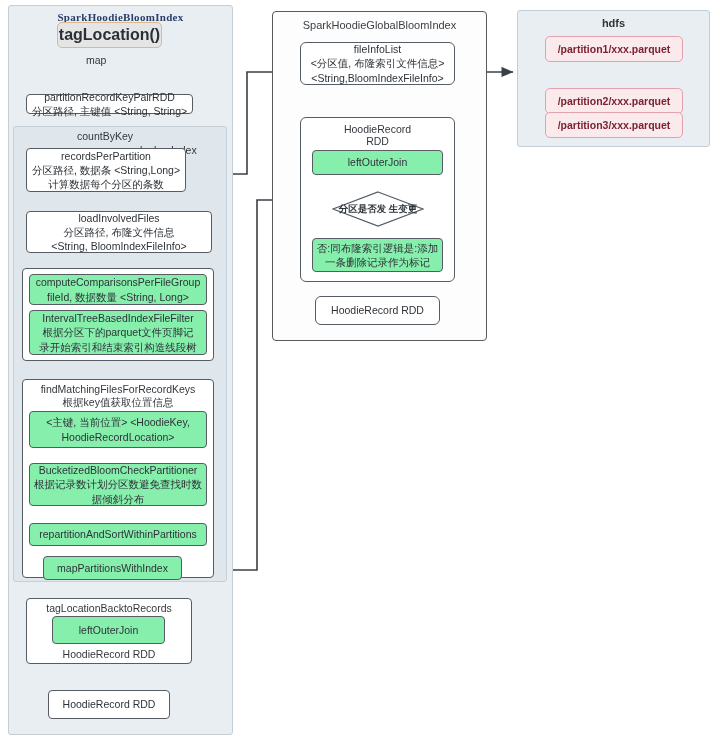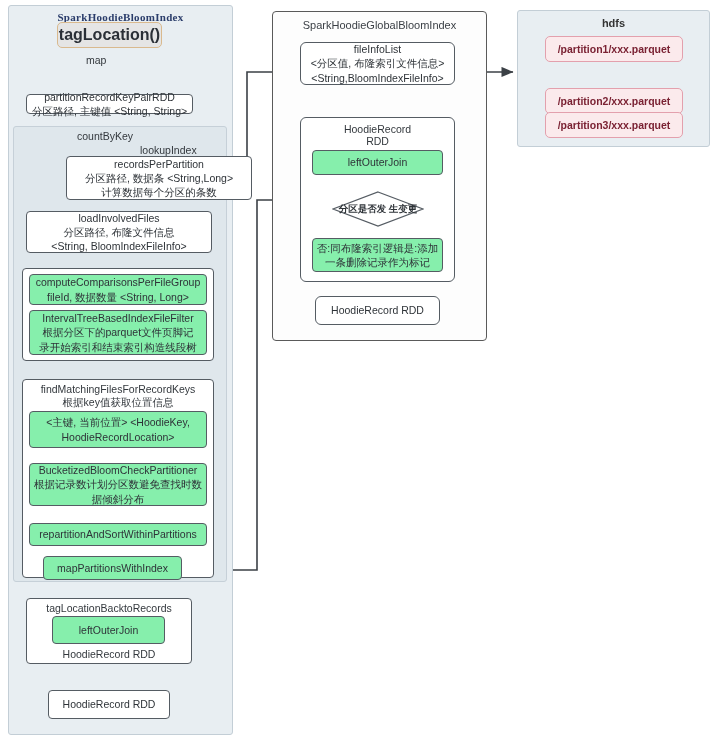--- a/index.html
+++ b/index.html
@@ -183,21 +183,21 @@
   <div class="node" style="left:26px; top:74px; width:167px; height:20px;margin-top:20px;">
     <span class="ln">partitionRecordKeyPairRDD</span>
     <span class="ln">分区路径, 主键值 &lt;String, String&gt;</span>
   </div>
 
   <div class="panel sub" style="left:13px; top:126px; width:214px; height:456px;">
   </div>
   <div class="elabel" style="left:77px; top:130px;">countByKey</div>
   <div class="elabel" style="left:140px; top:144px;">lookupIndex</div>
 
-  <div class="node" style="left:26px; top:156px; width:186px; height:44px;margin-left:40px;">
+  <div class="node" style="left:26px; top:148px; width:160px; height:44px;">
     <span class="ln">recordsPerPartition</span>
     <span class="ln">分区路径, 数据条 &lt;String,Long&gt;</span>
     <span class="ln">计算数据每个分区的条数</span>
   </div>
 
   <div class="node" style="left:26px; top:211px; width:186px; height:42px;">
     <span class="ln">loadInvolvedFiles</span>
     <span class="ln">分区路径, 布隆文件信息</span>
     <span class="ln">&lt;String, BloomIndexFileInfo&gt;</span>
   </div>

